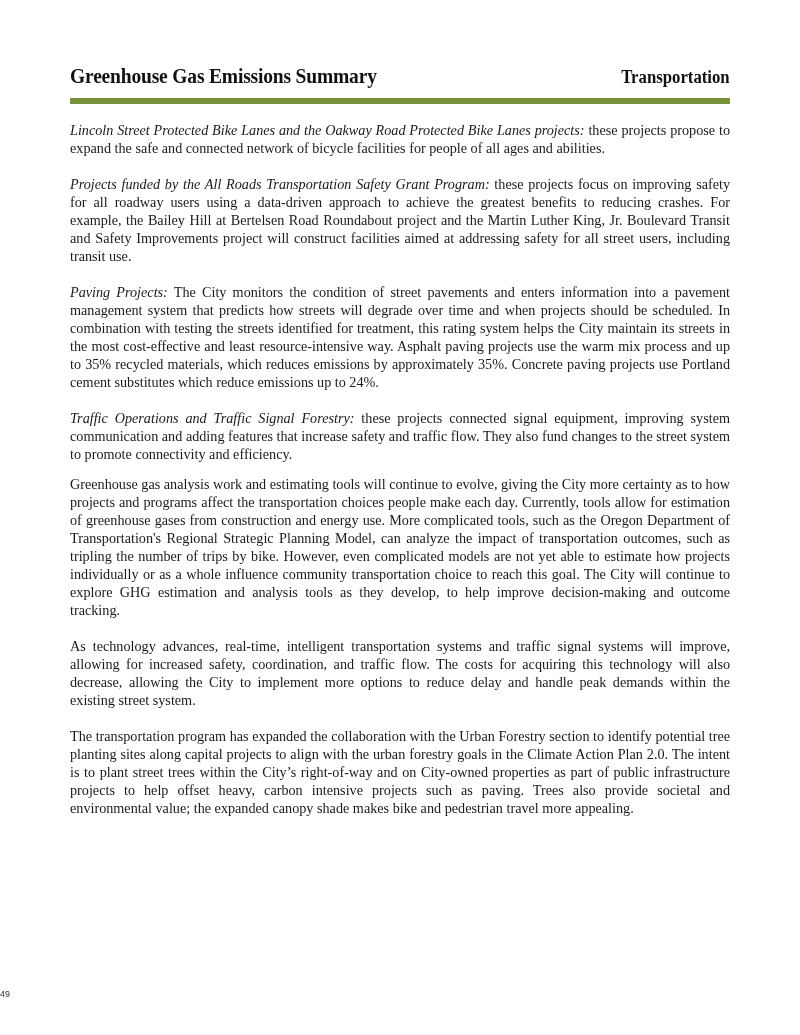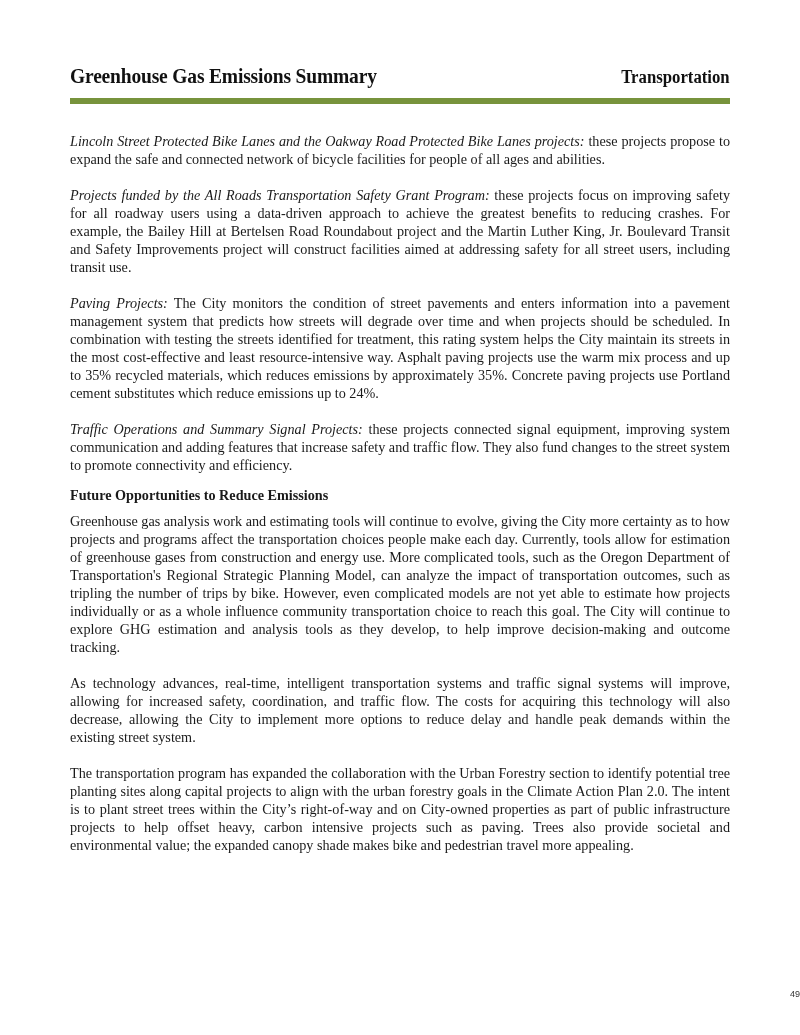--- a/index.html
+++ b/index.html
@@ -2,42 +2,41 @@
 <html><head>
 <meta charset="utf-8">
 <style>
   html, body { margin: 0; padding: 0; background: #ffffff; }
   body { width: 800px; height: 1035px; position: relative; overflow: hidden; }
   .page { position: absolute; left: 70px; top: 0; width: 660px; }
   .header { position: absolute; top: 64px; left: 0; width: 660px; height: 28px; }
   .header-title { position: absolute; left: 0; top: 0; font-family: "Liberation Serif", serif; font-weight: bold; font-size: 21px; color: #111; letter-spacing: -0.2px; transform: scaleX(0.93); transform-origin: left; white-space: nowrap; }
   .header-section { position: absolute; right: 0; top: 3px; font-family: "Liberation Serif", serif; font-weight: bold; font-size: 18px; color: #111; transform: scaleX(0.93); transform-origin: right; white-space: nowrap; }
   .rule { position: absolute; top: 98px; left: 0; width: 660px; height: 6px; background: #77933c; }
-  .body { position: absolute; top: 121px; left: 0; width: 660px; font-family: "Liberation Serif", serif; font-size: 14.2px; line-height: 18px; color: #1a1a1a; margin-top: 11px; }
+  .body { position: absolute; top: 121px; left: 0; width: 660px; font-family: "Liberation Serif", serif; font-size: 14.2px; line-height: 18px; color: #1a1a1a; }
   .body p { margin: 0 0 18px 0; text-align: justify; }
   .body em { font-style: italic; }
   .subhead { font-weight: bold; margin: 0 0 8px 0; font-size: 14.2px; }
-  .page-number { position: absolute; top: 989px; left: 0; width: 800px; text-align: right; font-family: "Liberation Sans", sans-serif; font-size: 9px; color: #333; }
+  .page-number { position: absolute; top: 989px; left: 0; width: 800px; text-align: left; font-family: "Liberation Sans", sans-serif; font-size: 9px; color: #333; }
 </style>
 </head>
 <body>
 
 <div class="page">
   <div class="header">
     <div class="header-title">Greenhouse Gas Emissions Summary</div>
     <div class="header-section">Transportation</div>
   </div>
   <div class="rule" style="background: rgb(119, 147, 60);"></div>
 
   <div class="body">
     <p><em>Lincoln Street Protected Bike Lanes and the Oakway Road Protected Bike Lanes projects:</em><span> these projects propose to expand the safe and connected network of bicycle facilities for people of all ages and abilities.</span></p>
     <p><em>Projects funded by the All Roads Transportation Safety Grant Program:</em><span> these projects focus on improving safety for all roadway users using a data-driven approach to achieve the greatest benefits to reducing crashes. For example, the Bailey Hill at Bertelsen Road Roundabout project and the Martin Luther King, Jr. Boulevard Transit and Safety Improvements project will construct facilities aimed at addressing safety for all street users, including transit use.</span></p>
     <p><em>Paving Projects:</em><span> The City monitors the condition of street pavements and enters information into a pavement management system that predicts how streets will degrade over time and when projects should be scheduled. In combination with testing the streets identified for treatment, this rating system helps the City maintain its streets in the most cost-effective and least resource-intensive way. Asphalt paving projects use the warm mix process and up to 35% recycled materials, which reduces emissions by approximately 35%. Concrete paving projects use Portland cement substitutes which reduce emissions up to 24%.</span></p>
-    <p style="margin-bottom:12px;"><em>Traffic Operations and Summary Signal Projects:</em><span> these projects connected signal equipment, improving system communication and adding features that increase safety and traffic flow. They also fund changes to the street system to promote connectivity and efficiency.</span></p>
+    <p style="margin-bottom:12px;"><em>Traffic Operations and Traffic Signal Forestry:</em><span> these projects connected signal equipment, improving system communication and adding features that increase safety and traffic flow. They also fund changes to the street system to promote connectivity and efficiency.</span></p>
 
-    <div class="subhead">Future Opportunities to Reduce Emissions</div>
     <p>Greenhouse gas analysis work and estimating tools will continue to evolve, giving the City more certainty as to how projects and programs affect the transportation choices people make each day. Currently, tools allow for estimation of greenhouse gases from construction and energy use. More complicated tools, such as the Oregon Department of Transportation's Regional Strategic Planning Model, can analyze the impact of transportation outcomes, such as tripling the number of trips by bike. However, even complicated models are not yet able to estimate how projects individually or as a whole influence community transportation choice to reach this goal. The City will continue to explore GHG estimation and analysis tools as they develop, to help improve decision-making and outcome tracking.</p>
     <p>As technology advances, real-time, intelligent transportation systems and traffic signal systems will improve, allowing for increased safety, coordination, and traffic flow. The costs for acquiring this technology will also decrease, allowing the City to implement more options to reduce delay and handle peak demands within the existing street system.</p>
     <p>The transportation program has expanded the collaboration with the Urban Forestry section to identify potential tree planting sites along capital projects to align with the urban forestry goals in the Climate Action Plan 2.0. The intent is to plant street trees within the City’s right-of-way and on City-owned properties as part of public infrastructure projects to help offset heavy, carbon intensive projects such as paving. Trees also provide societal and environmental value; the expanded canopy shade makes bike and pedestrian travel more appealing.</p>
   </div>
 </div>
 
 <div class="page-number">49</div>
 
 </body></html>

